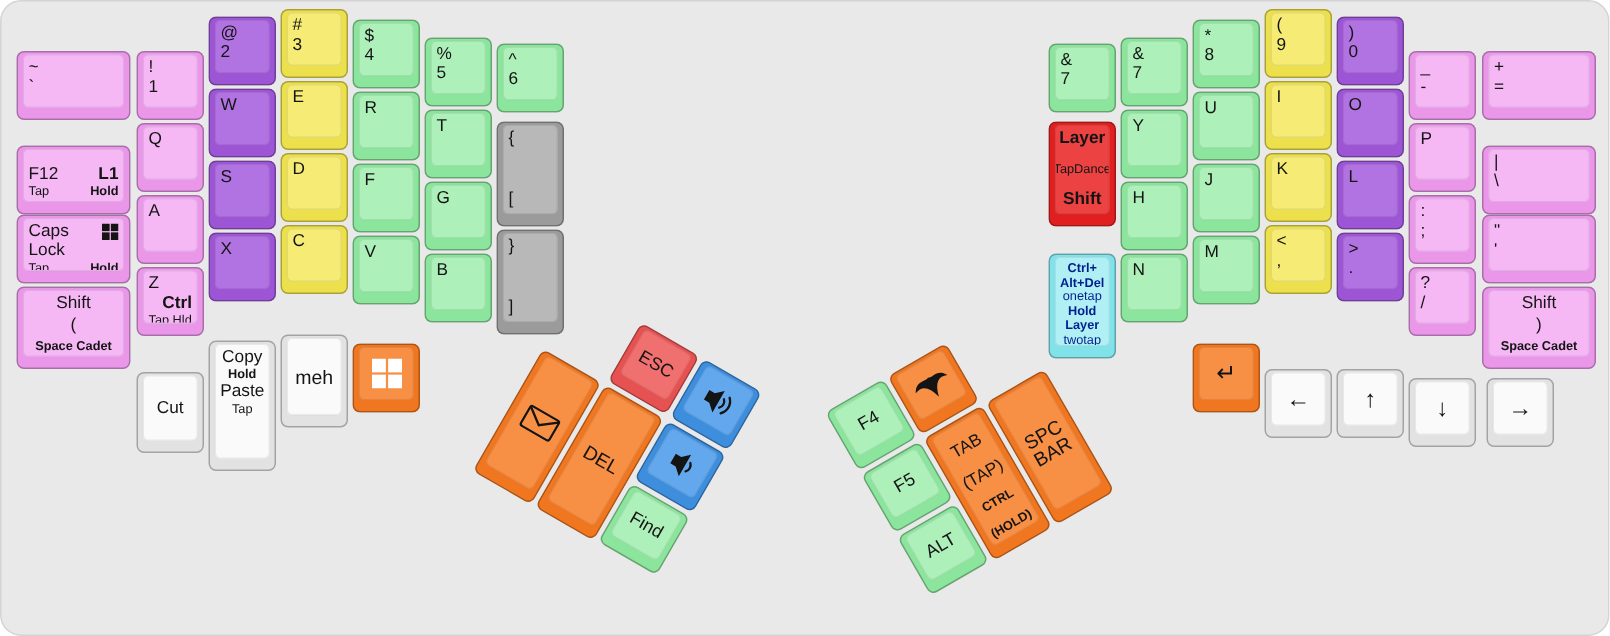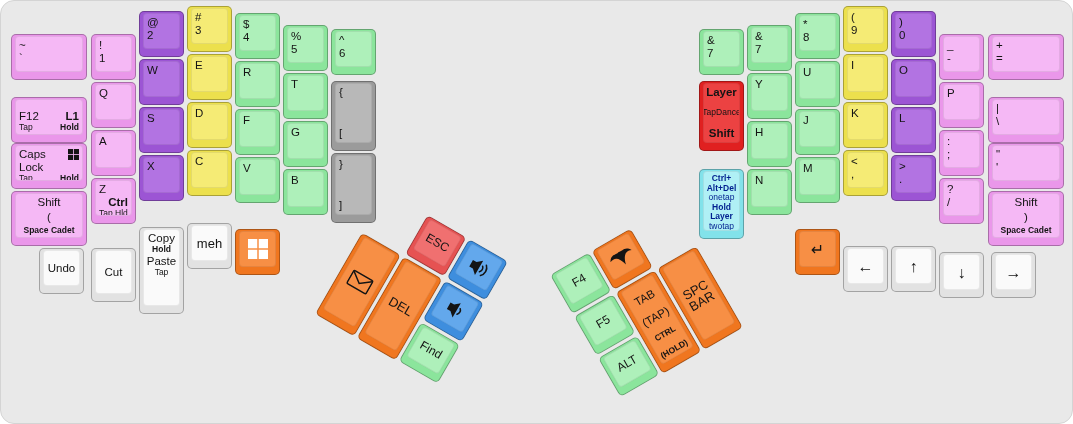--- a/index.html
+++ b/index.html
@@ -275,27 +275,20 @@
               <span class="seg">Shift</span>
             </div>
             <div class="krow">
               <span class="seg">(</span>
             </div>
             <div class="krow sm">
               <span class="seg b sm">Space Cadet</span>
             </div>
           </div>
         </div>
-        <div class="key" style="left: 38px; top: 247px; width: 45px; height: 46px; --kc: #e2e2e2; --ki: #fafafa;">
-          <div class="face a-center v-center">
-            <div class="krow">
-              <span class="seg">Undo</span>
-            </div>
-          </div>
-        </div>
         <div class="key" style="left: 90px; top: 247px; width: 45px; height: 54px; --kc: #e2e2e2; --ki: #fafafa;">
           <div class="face a-center v-center">
             <div class="krow">
               <span class="seg">Cut</span>
             </div>
           </div>
         </div>
         <div class="key" style="left: 138px; top: 226px; width: 45px; height: 87px; --kc: #e2e2e2; --ki: #fafafa;">
           <div class="face a-center v-top">
             <div class="krow">
@@ -305,21 +298,21 @@
               <span class="seg b sm">Hold</span>
             </div>
             <div class="krow">
               <span class="seg">Paste</span>
             </div>
             <div class="krow sm">
               <span class="seg sm">Tap</span>
             </div>
           </div>
         </div>
-        <div class="key" style="left: 186px; top: 222px; width: 45px; height: 46px; --kc: #e2e2e2; --ki: #fafafa;">
+        <div class="key" style="left: 186px; top: 222px; width: 45px; height: 62px; --kc: #e2e2e2; --ki: #fafafa;">
           <div class="face a-center v-center" style="font-size: 13px;">
             <div class="krow">
               <span class="seg">meh</span>
             </div>
           </div>
         </div>
         <div class="key" style="left: 234px; top: 228px; width: 45px; height: 46px; --kc: #f0761f; --ki: #f78f45; --tc: #ffffff;">
           <div class="face a-center v-center">
             <div class="krow">
               <span class="seg"><svg viewBox="0 0 16 16" fill="currentColor" width="20" height="20">

